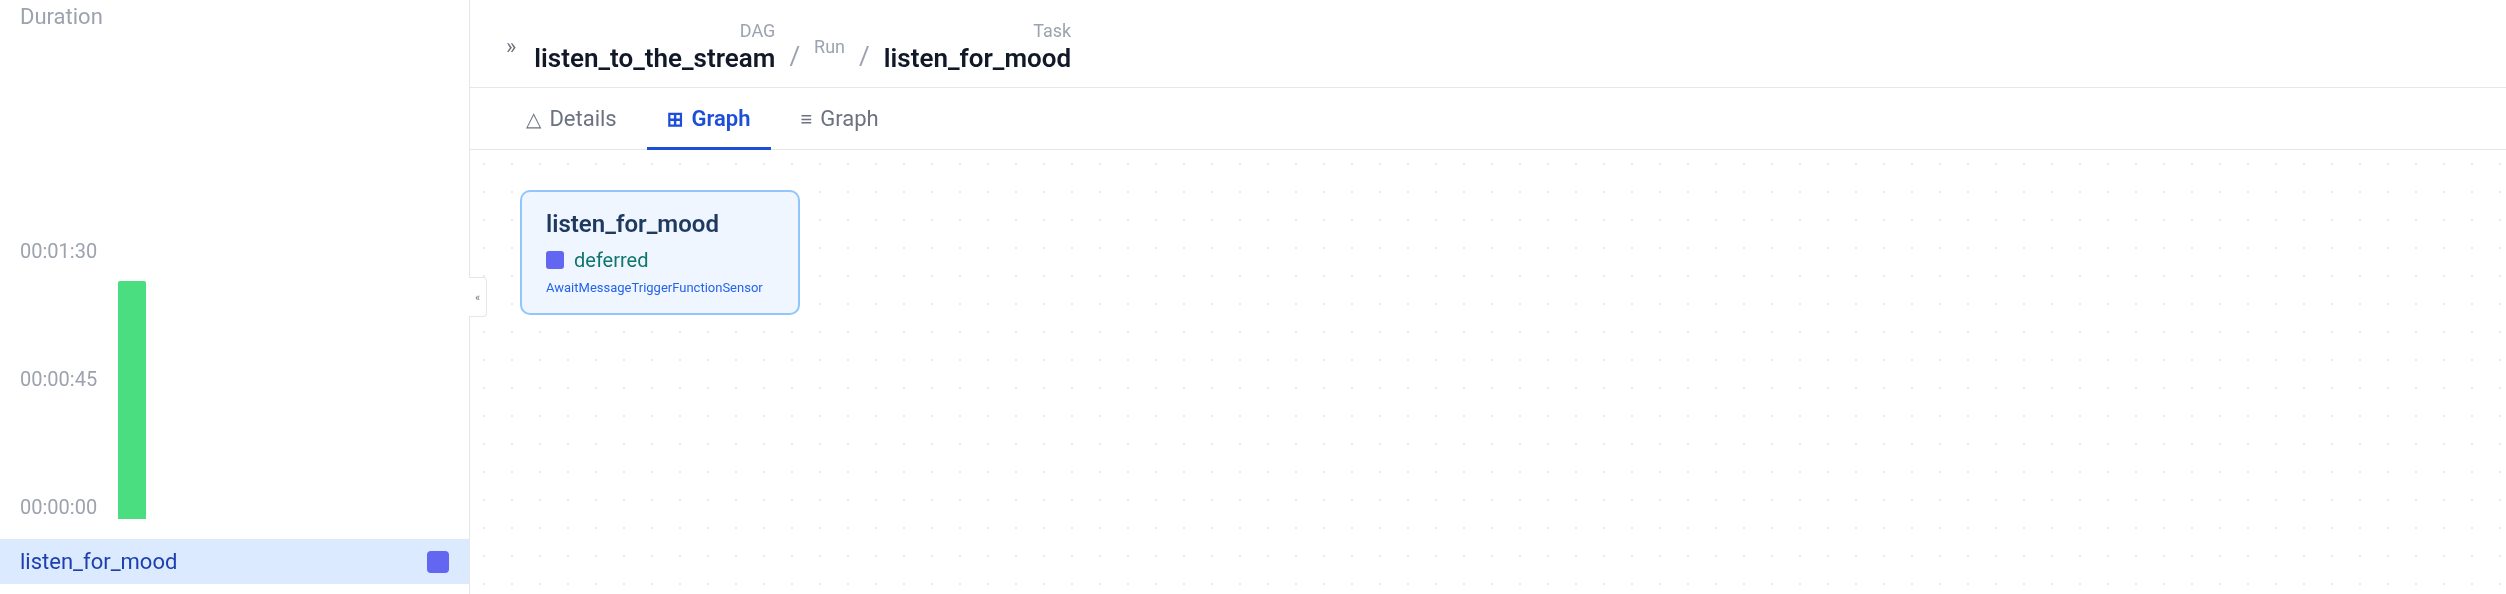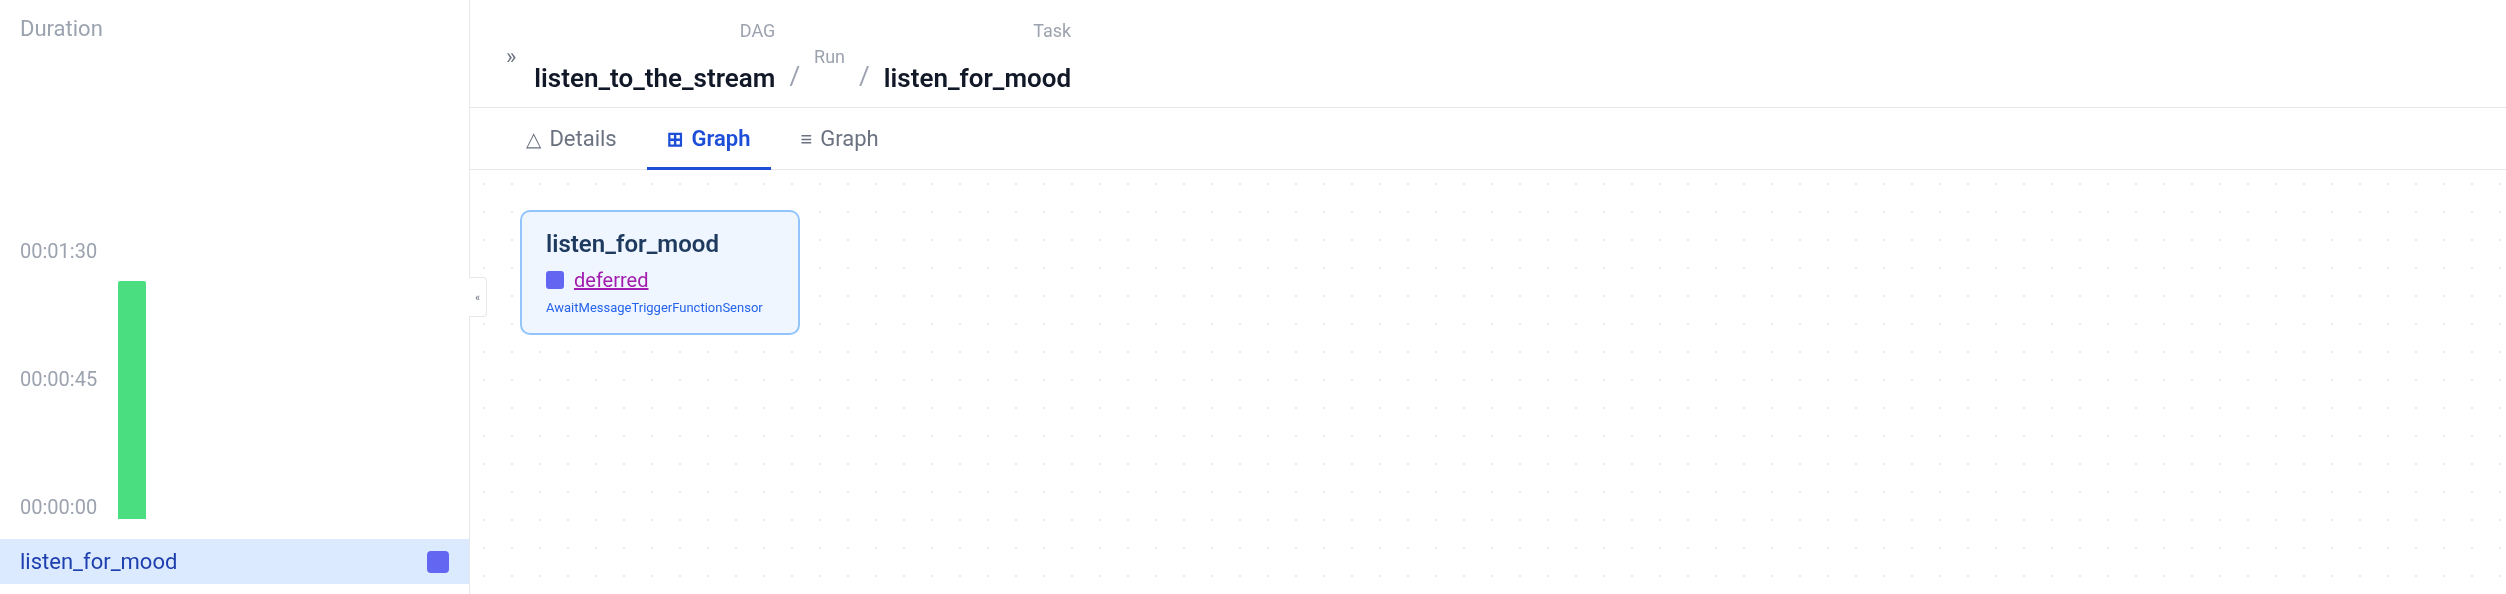--- a/index.html
+++ b/index.html
@@ -40,21 +40,21 @@
       cursor: pointer;
       z-index: 10;
       border-radius: 0 4px 4px 0;
       font-size: 11px;
       color: #6b7280;
     }
 
     .duration-chart-area {
       display: flex;
       flex-direction: column;
-      padding: 16px 20px 10px 20px;
+      padding: 4px 20px 10px 20px;
       flex: 1;
     }
 
     .duration-label {
       font-size: 22px;
       color: #9ca3af;
       margin-bottom: 16px;
       font-weight: 400;
     }
 
@@ -158,21 +158,20 @@
     .breadcrumb-category {
       font-size: 18px;
       color: #9ca3af;
       font-weight: 400;
     }
 
     .breadcrumb-value {
       font-size: 26px;
       color: #111827;
       font-weight: 600;
-      margin-top: 20px;
     }
 
     .breadcrumb-sep {
       font-size: 26px;
       color: #9ca3af;
       margin: 0 14px;
       align-self: flex-end;
       padding-bottom: 2px;
     }
 
@@ -263,22 +262,21 @@
     .graph-node-status-dot {
       width: 18px;
       height: 18px;
       background: #6366f1;
       border-radius: 3px;
       flex-shrink: 0;
     }
 
     .graph-node-status-label {
       font-size: 20px;
-      color: #a21caf;
-      text-decoration: underline;
+      color: #0f766e;
     }
 
     .graph-node-type {
       font-size: 13px;
       color: #2563eb;
       text-decoration: none;
     }
   </style>
 </head>
 <body>

